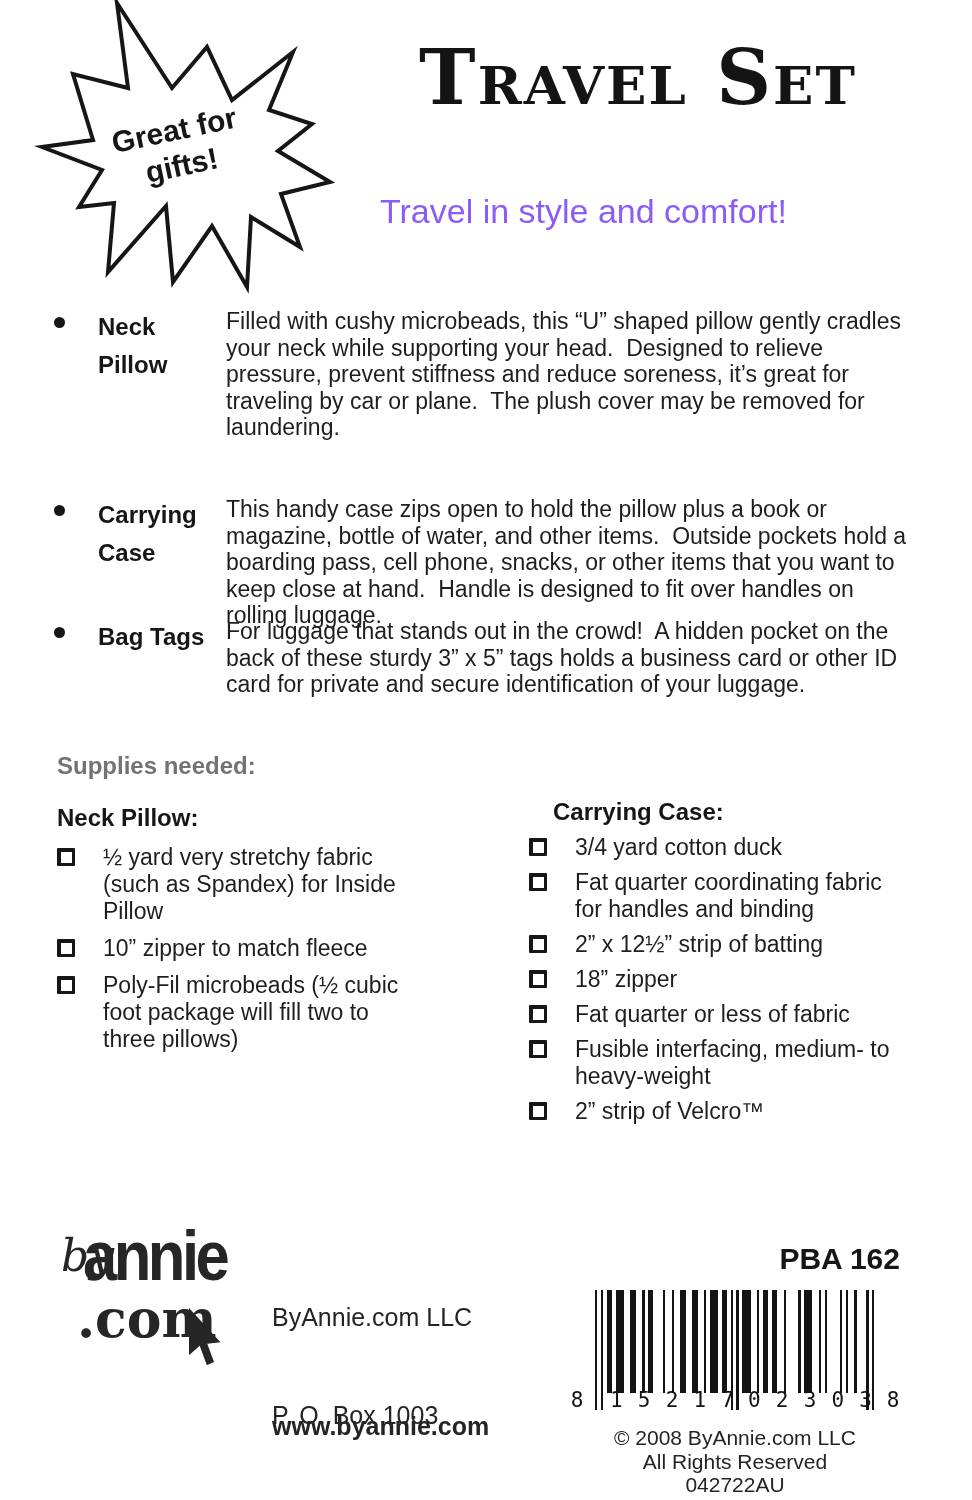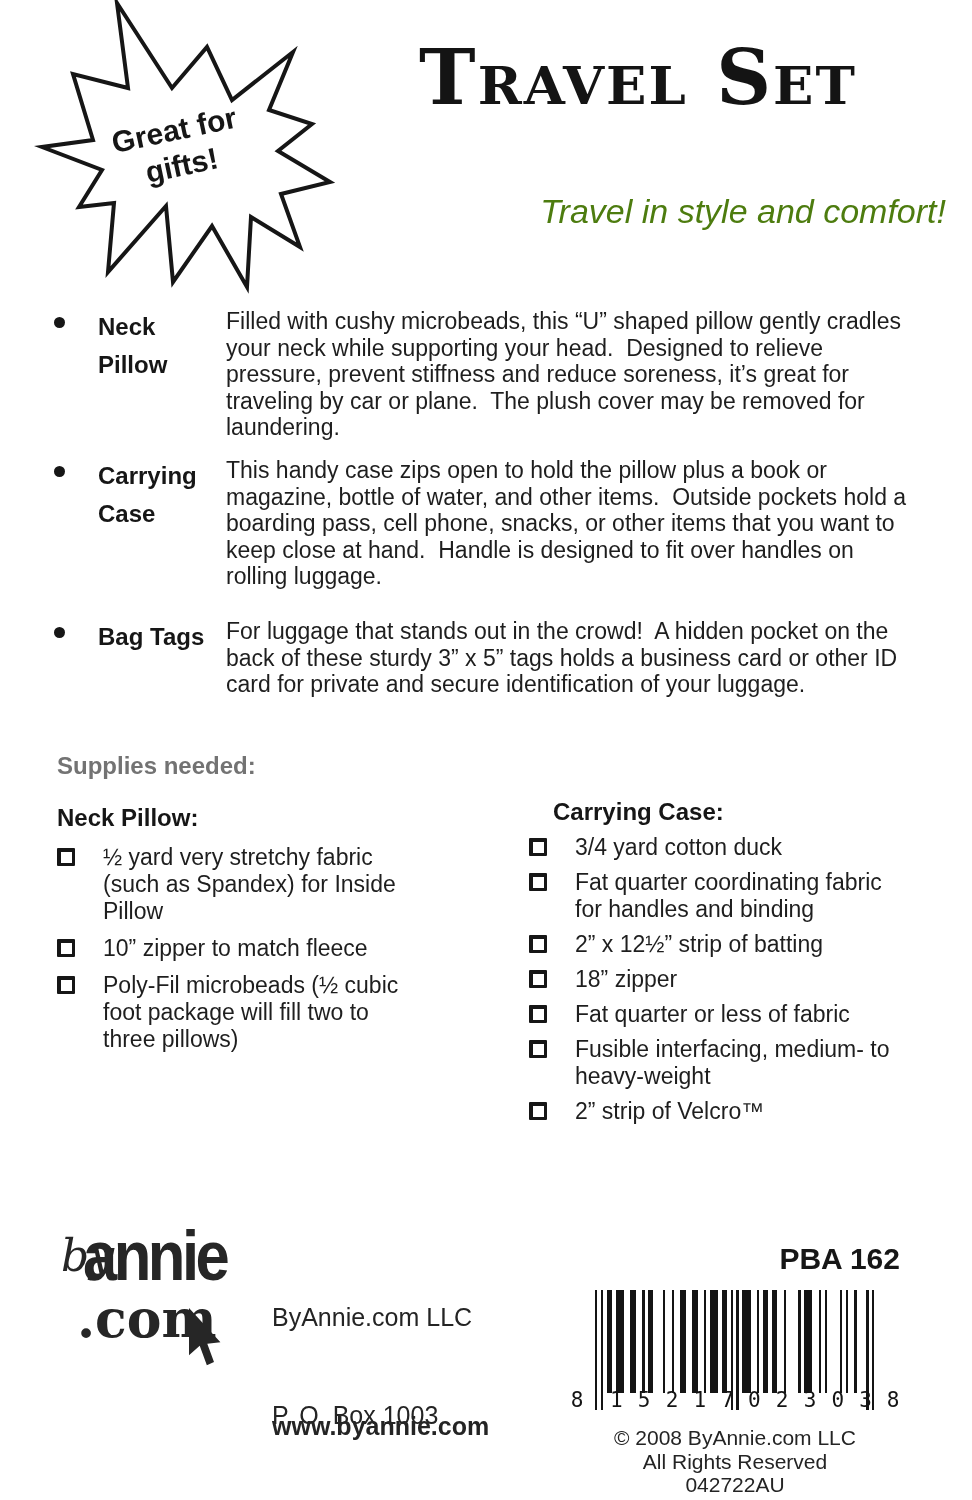--- a/index.html
+++ b/index.html
@@ -14,26 +14,26 @@
     position:absolute;left:58px;top:112px;width:240px;text-align:center;
     font-weight:bold;font-size:30px;line-height:36px;
     transform:rotate(-12deg);color:#161616;
   }
   .title{
     position:absolute;left:380px;top:34px;width:516px;text-align:center;
     font-family:"DejaVu Serif", serif;font-weight:bold;font-variant:small-caps;
     font-size:76px;line-height:1.15;letter-spacing:2px;color:#141414;
   }
   .tagline{
-    position:absolute;left:380px;top:192px;width:566px;text-align:right;
-    font-style:italic;font-size:34px;color:#4d7c0f;
+    position:absolute;left:380px;top:192px;width:566px;text-align:left;
+    font-size:34px;color:#8b5cf6;
   }
   
   .feature{position:absolute;left:40px;width:880px;display:flex;align-items:flex-start;}
-  .f1{top:308px}.f2{top:457px}.f3{top:618px}
+  .f1{top:308px}.f2{top:496px}.f3{top:618px}
   .bullet{width:20px;margin-left:14px;margin-right:24px;flex:0 0 auto;padding-top:9px;}
   .bullet i{display:block;width:11px;height:11px;border-radius:50%;background:#161616;}
   .flabel{flex:0 0 122px;font-weight:bold;font-size:24px;line-height:38px;margin-right:6px;color:#161616;}
   .fdesc{flex:0 0 692px;font-size:23px;line-height:26.6px;white-space:pre-wrap;color:#1e1e1e;}
   
   .supplies-heading{position:absolute;left:57px;top:752px;font-weight:bold;font-size:24px;color:#737373;}
   .col{position:absolute;}
   .col-left{left:57px;top:804px;width:345px;}
   .col-right{left:529px;top:798px;width:380px;}
   .col h3{margin:0 0 12px 0;font-weight:bold;font-size:24px;color:#161616;}

